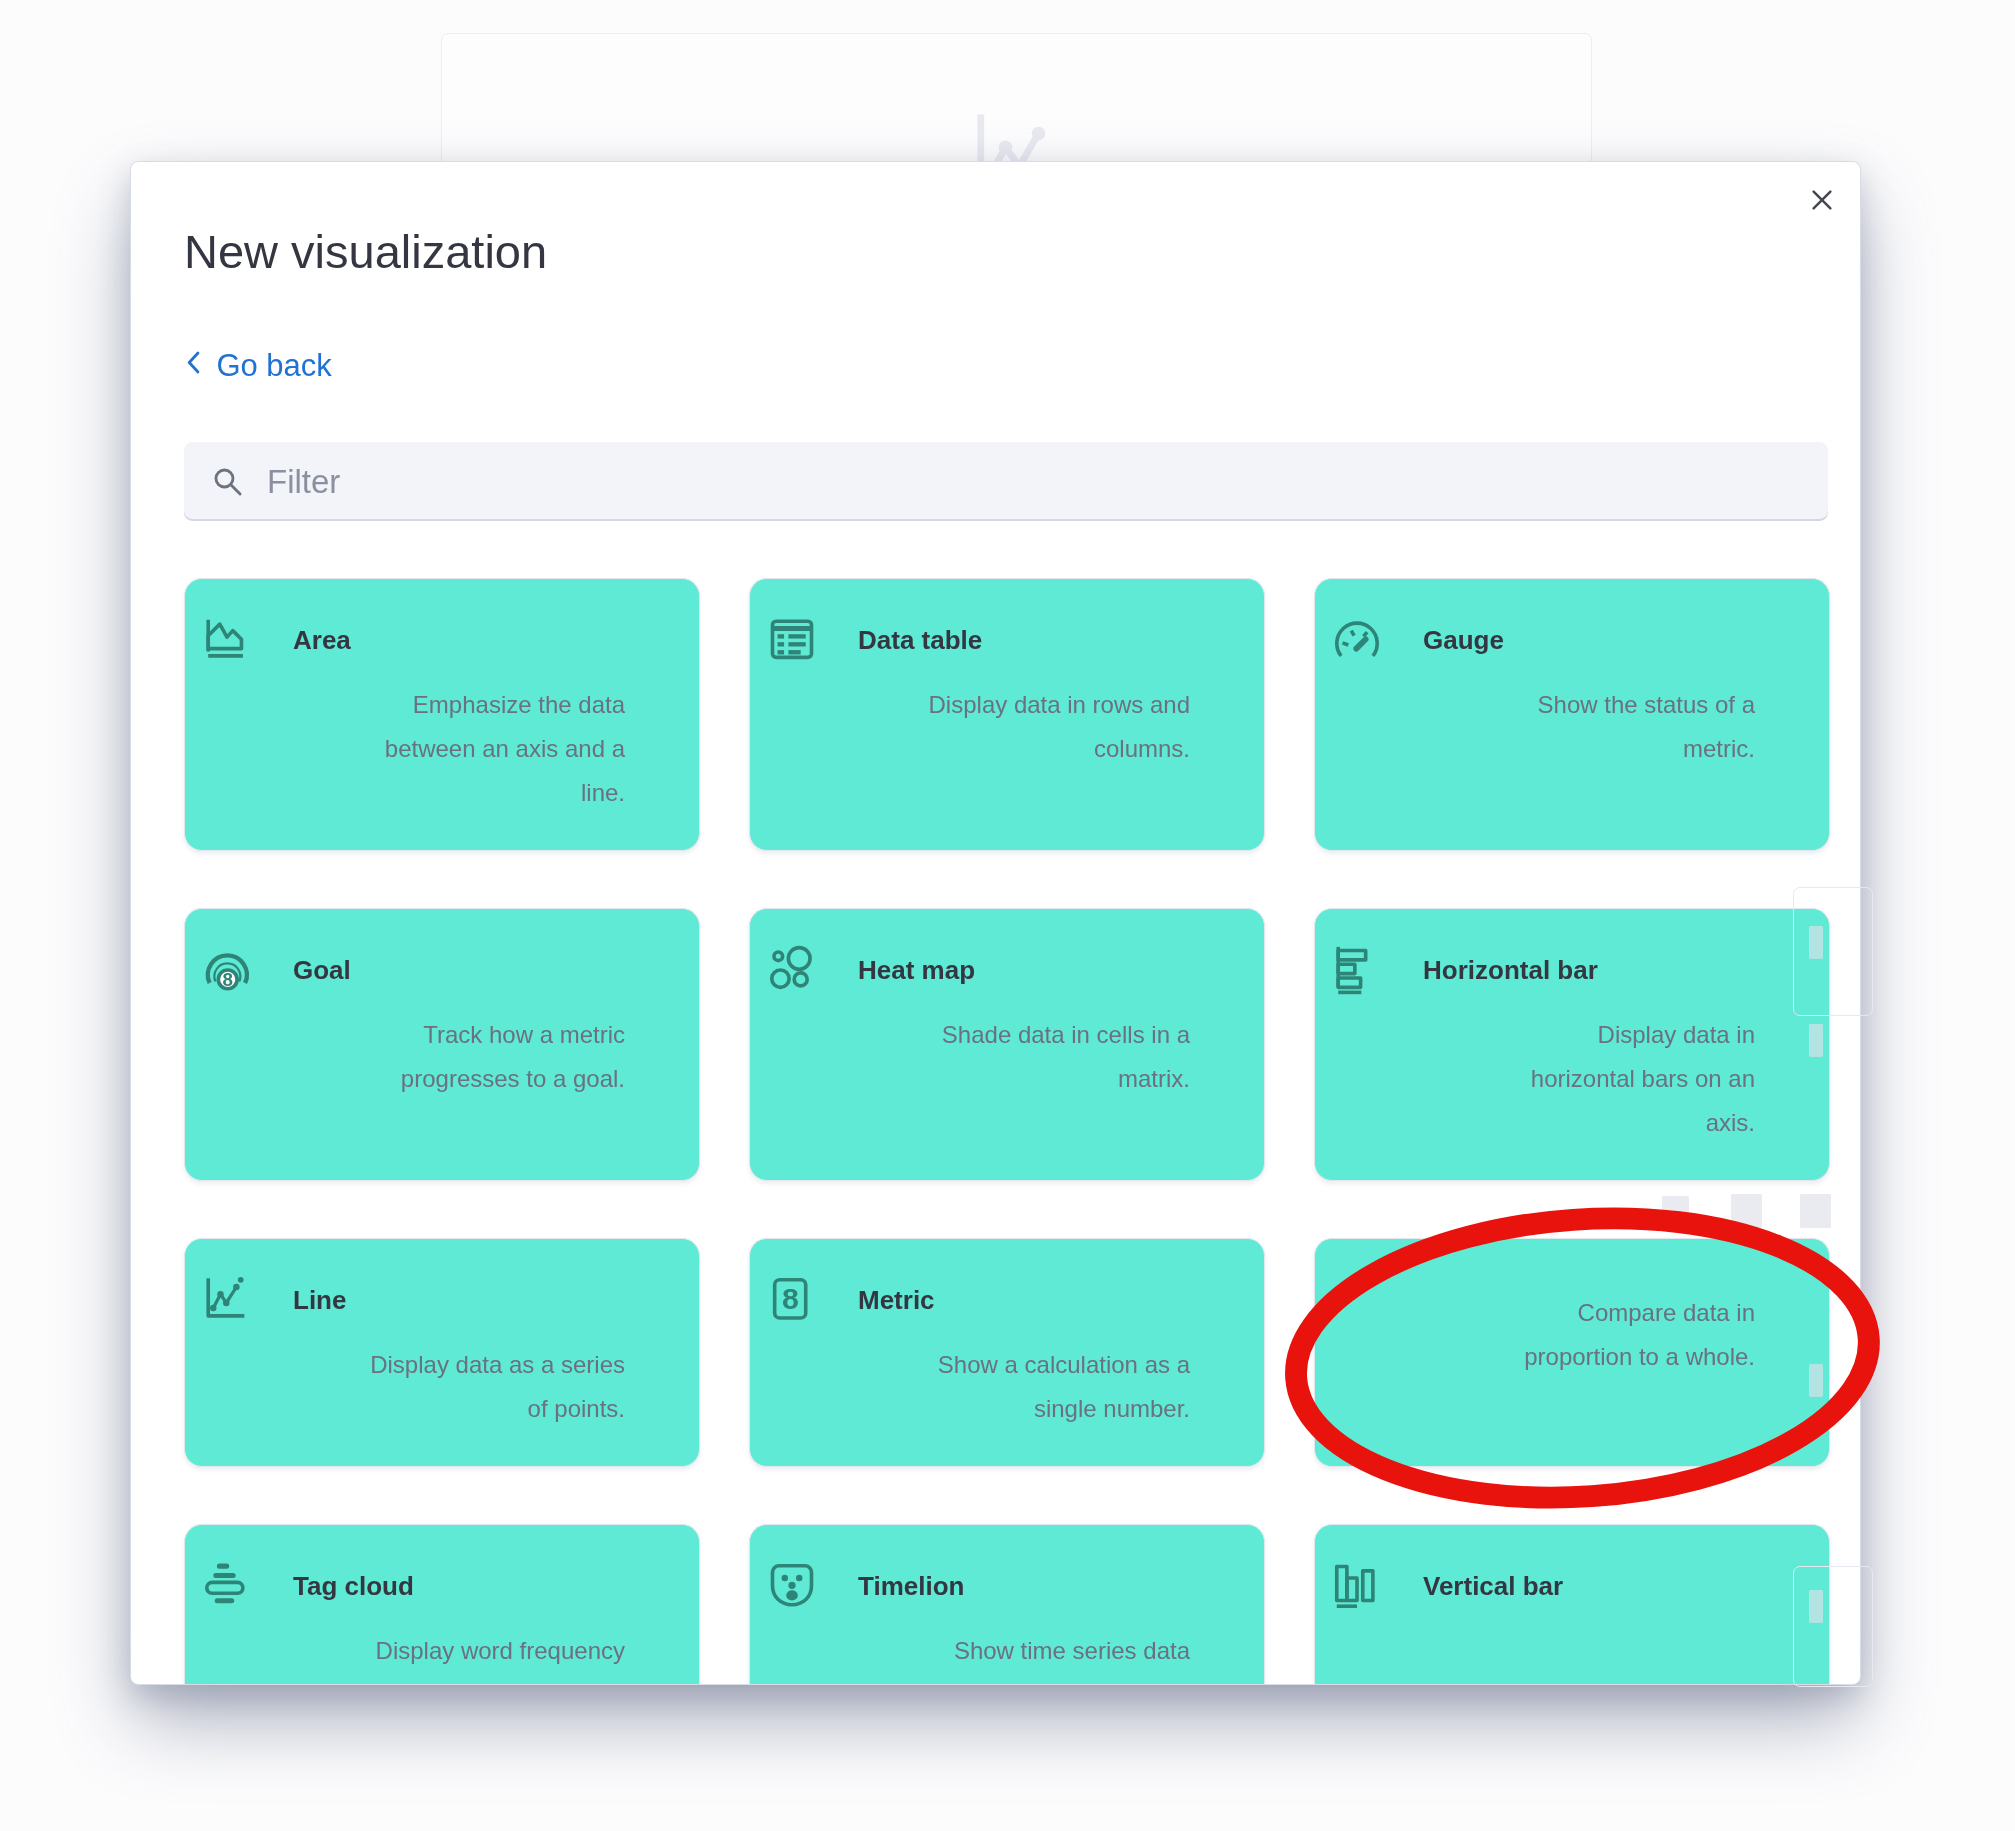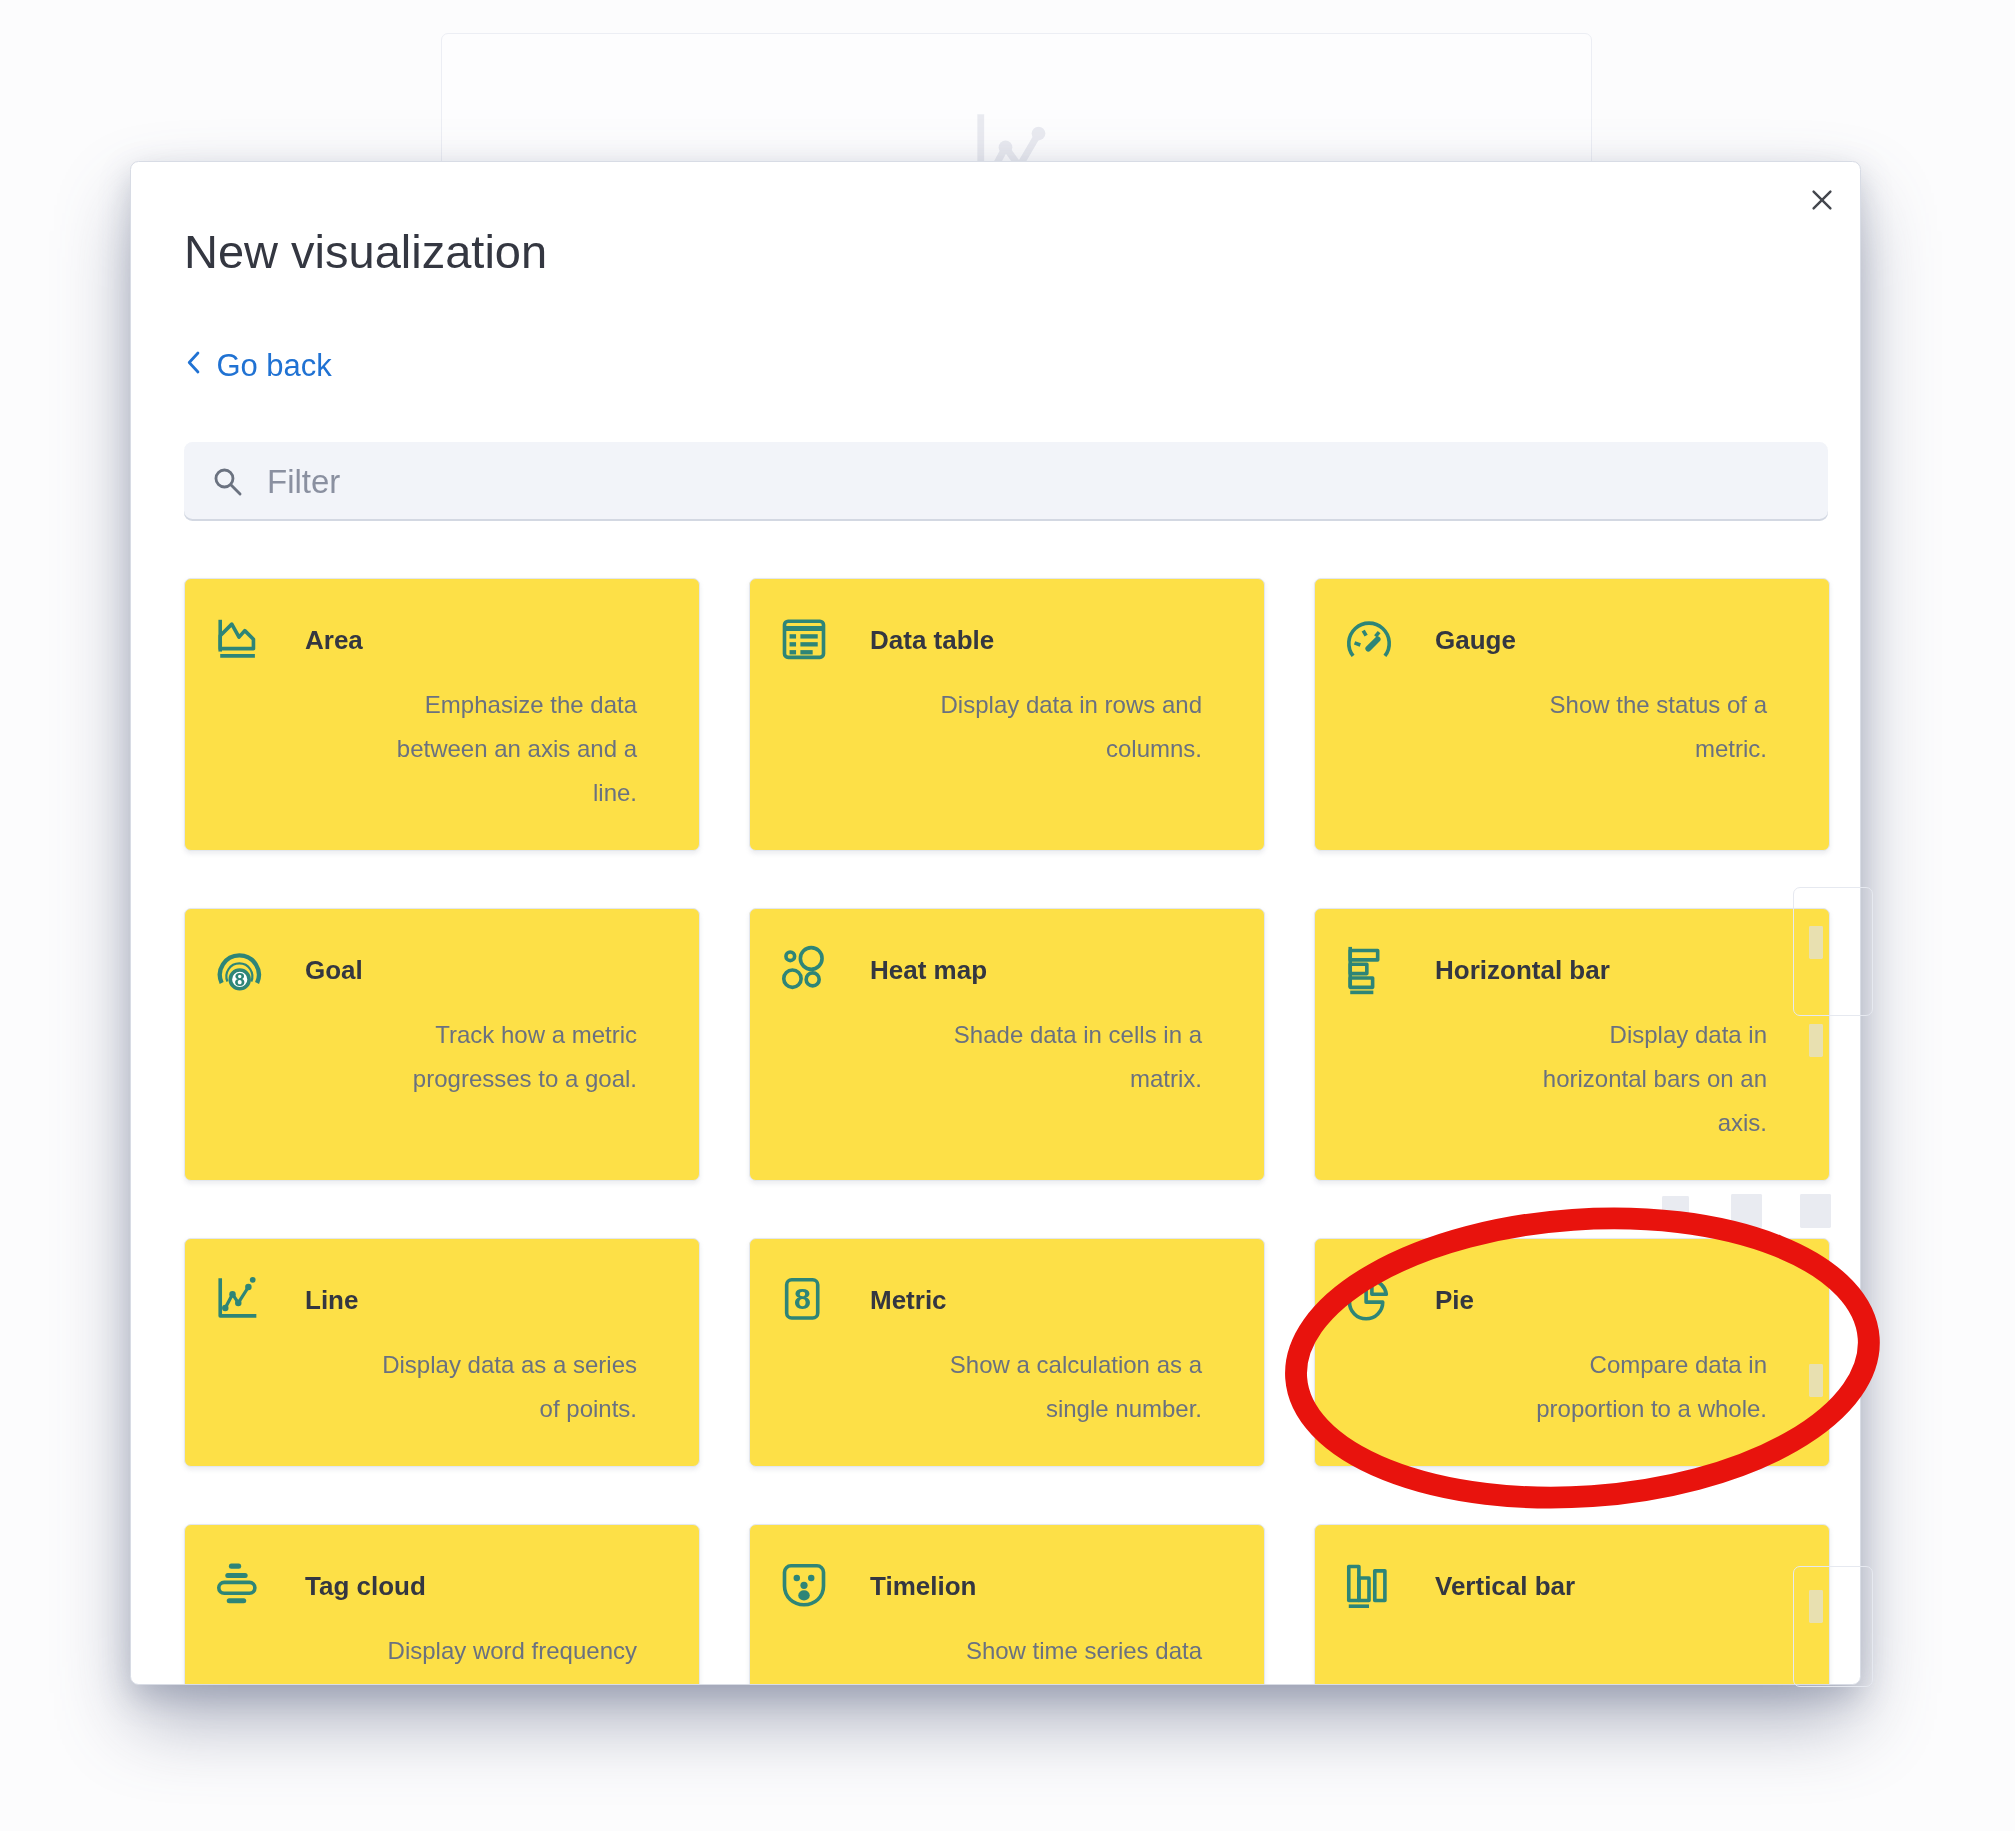--- a/index.html
+++ b/index.html
@@ -45,23 +45,23 @@
     font-family:"Liberation Sans","DejaVu Sans",sans-serif;outline:none;
   }
   .filter-input::placeholder{color:#8a90a0;}
   .search-icon{position:absolute;left:27px;top:22.6px;pointer-events:none;}
   
   .grid{
     display:grid;grid-template-columns:repeat(3,516px);
     column-gap:49px;row-gap:57px;margin-top:57px;
   }
   .vis-card{
-    background:#fde047;border:1.4px solid #e3e7ee;border-radius:7px;
+    background:#5eead4;border:1.4px solid #e3e7ee;border-radius:18px;
     box-shadow:0 2.8px 4.2px rgba(140,150,170,.16);
-    box-sizing:border-box;padding:35px 28px;cursor:pointer;
+    box-sizing:border-box;padding:35px 16px;cursor:pointer;
   }
   .card-head{display:flex;align-items:center;gap:40px;}
   .card-icon{width:52px;height:52px;flex:0 0 52px;}
   .card-title{font-size:26px;font-weight:700;color:#343741;}
   .card-desc{margin:17px 0 0 92px;width:332px;text-align:right;}
   .desc-line{font-size:24px;color:#6a7180;line-height:44px;white-space:nowrap;}
   
   .annotation{position:absolute;left:1280px;top:1201px;pointer-events:none;transform:rotate(-4deg);}
   svg.tealicon{stroke:#2e8577;fill:none;stroke-width:5;stroke-linejoin:round;}
   svg.tealicon .fillpart{fill:#2e8577;stroke:none;}
@@ -241,27 +241,20 @@
         </svg>
         <div class="card-title">Metric</div>
       </div>
       <div class="card-desc">
         <div class="desc-line">Show a calculation as a</div>
         <div class="desc-line">single number.</div>
       </div>
     </div>
 
     <div class="vis-card">
-      <div class="card-head">
-        <svg class="card-icon tealicon" viewBox="0 0 72 72">
-          <path d="M32 16 a23 23 0 1 0 23 23 h-23 z"></path>
-          <path d="M40 8 a24 24 0 0 1 20 20 l-20 0 z"></path>
-        </svg>
-        <div class="card-title">Pie</div>
-      </div>
       <div class="card-desc">
         <div class="desc-line">Compare data in</div>
         <div class="desc-line">proportion to a whole.</div>
       </div>
     </div>
 
     <div class="vis-card">
       <div class="card-head">
         <svg class="card-icon tealicon" viewBox="0 0 72 72">
           <rect class="fillpart" x="22" y="5" width="17" height="7" rx="3.5"></rect>

